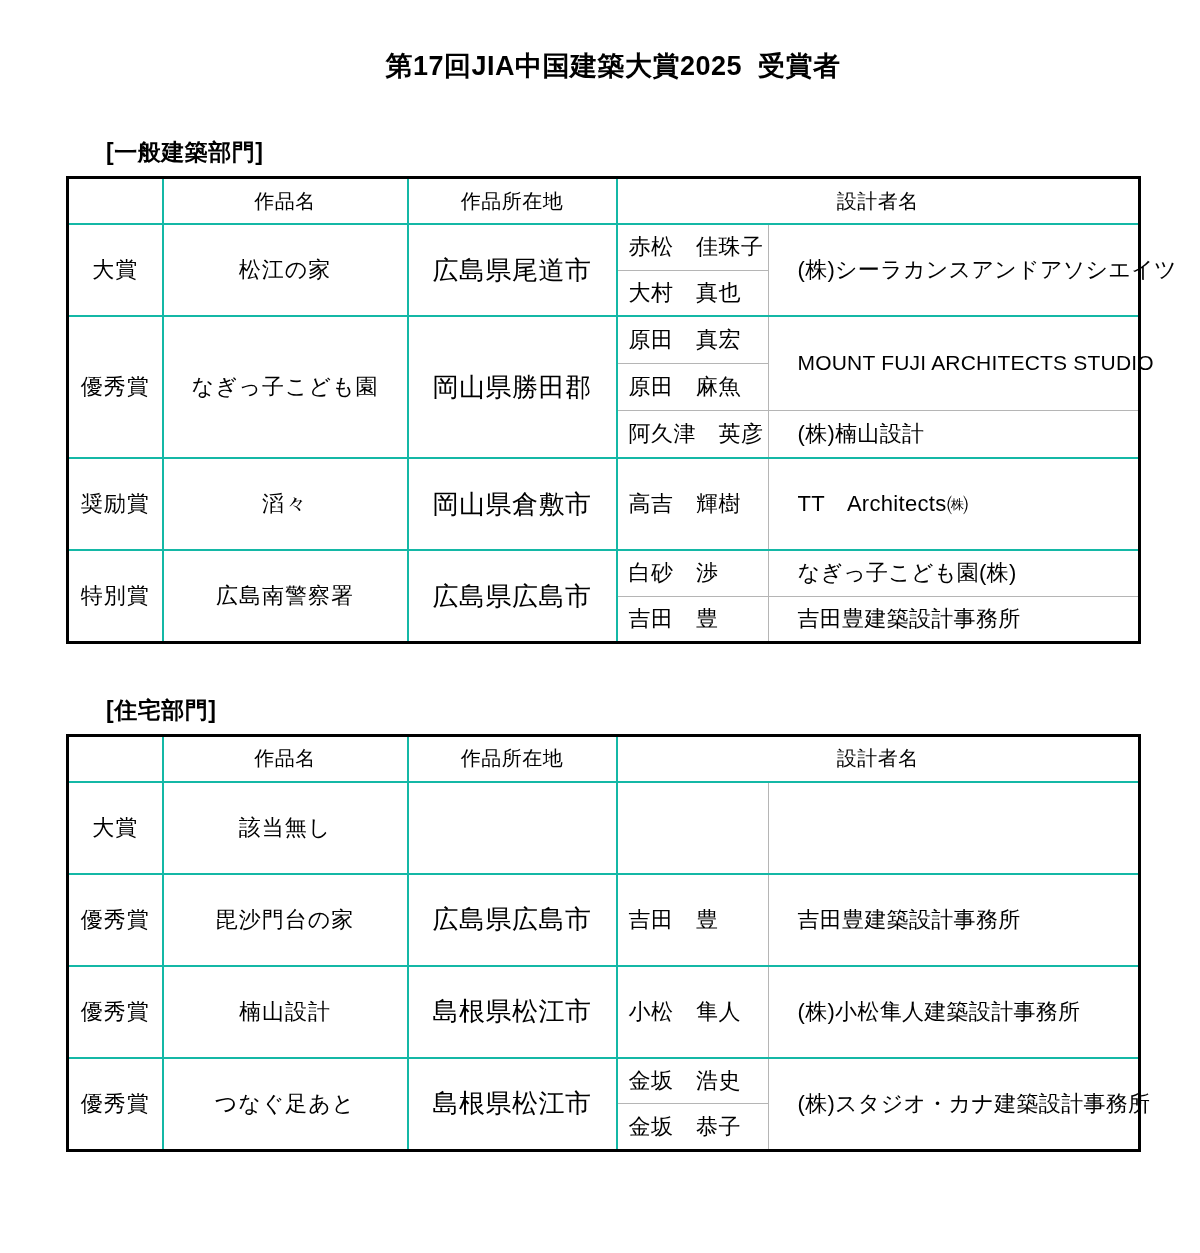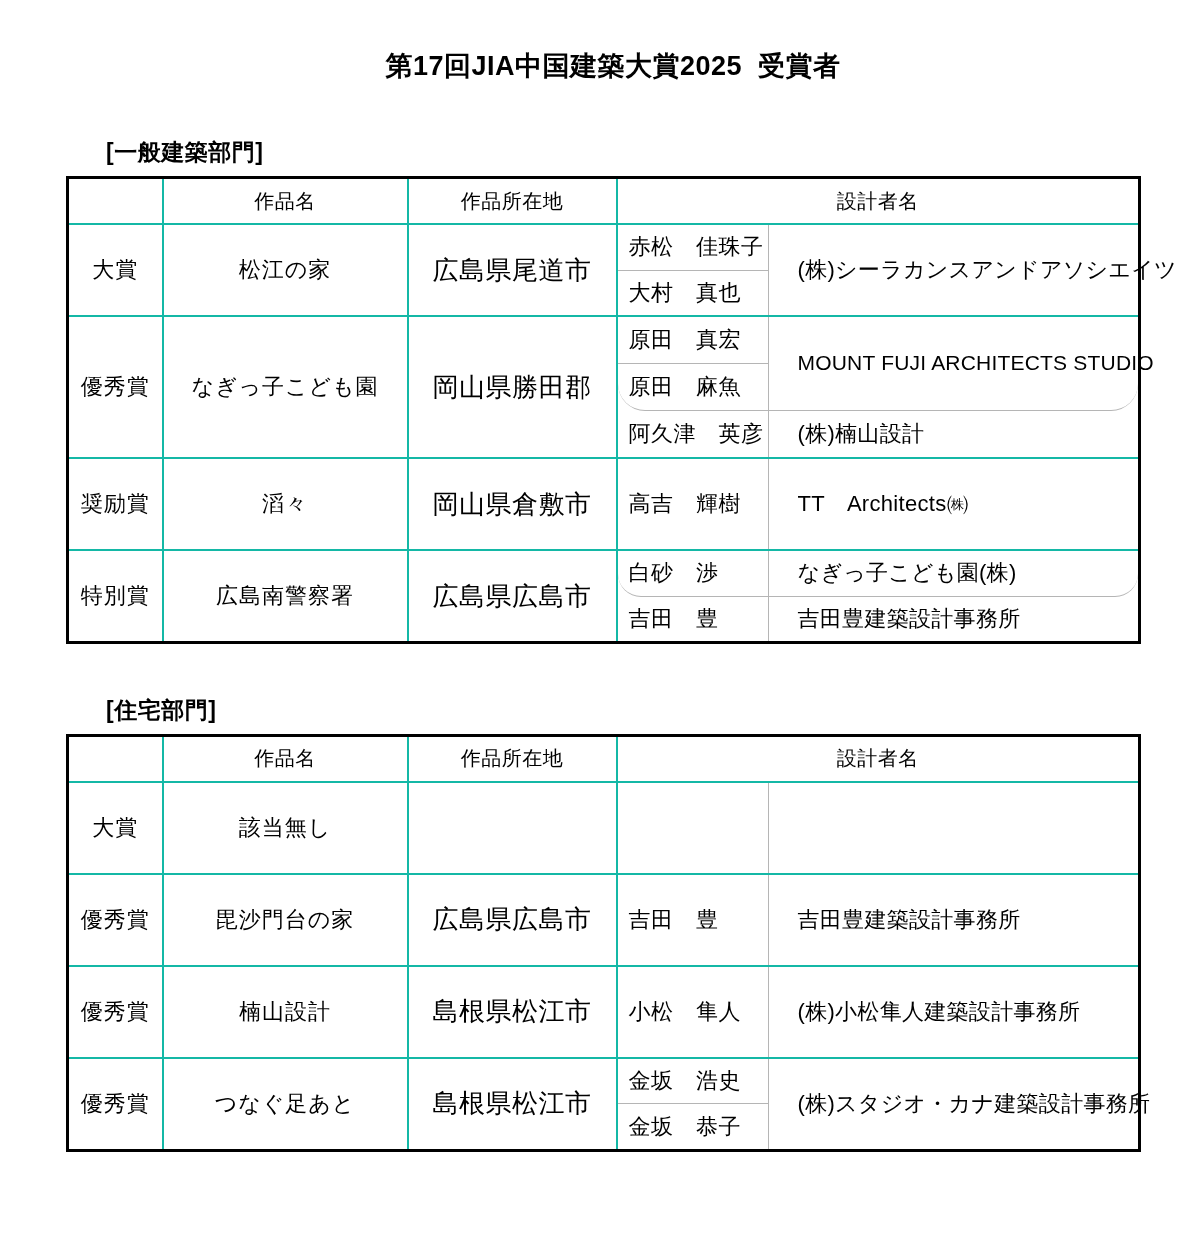--- a/index.html
+++ b/index.html
@@ -108,21 +108,20 @@
     flex-direction: column;
     width: 100%;
     height: 100%;
   }
   .designer-group {
     display: flex;
     flex-direction: row;
     flex: 1 1 0;
     min-height: 0;
     border-bottom: 1px solid #b5b5b5;
-    border-radius: 27px;
   }
   .designer-group:last-child { border-bottom: none; }
 
   .persons-col {
     width: 151px;
     flex: 0 0 151px;
     border-right: 1px solid #b5b5b5;
     display: flex;
     flex-direction: column;
     box-sizing: border-box;

